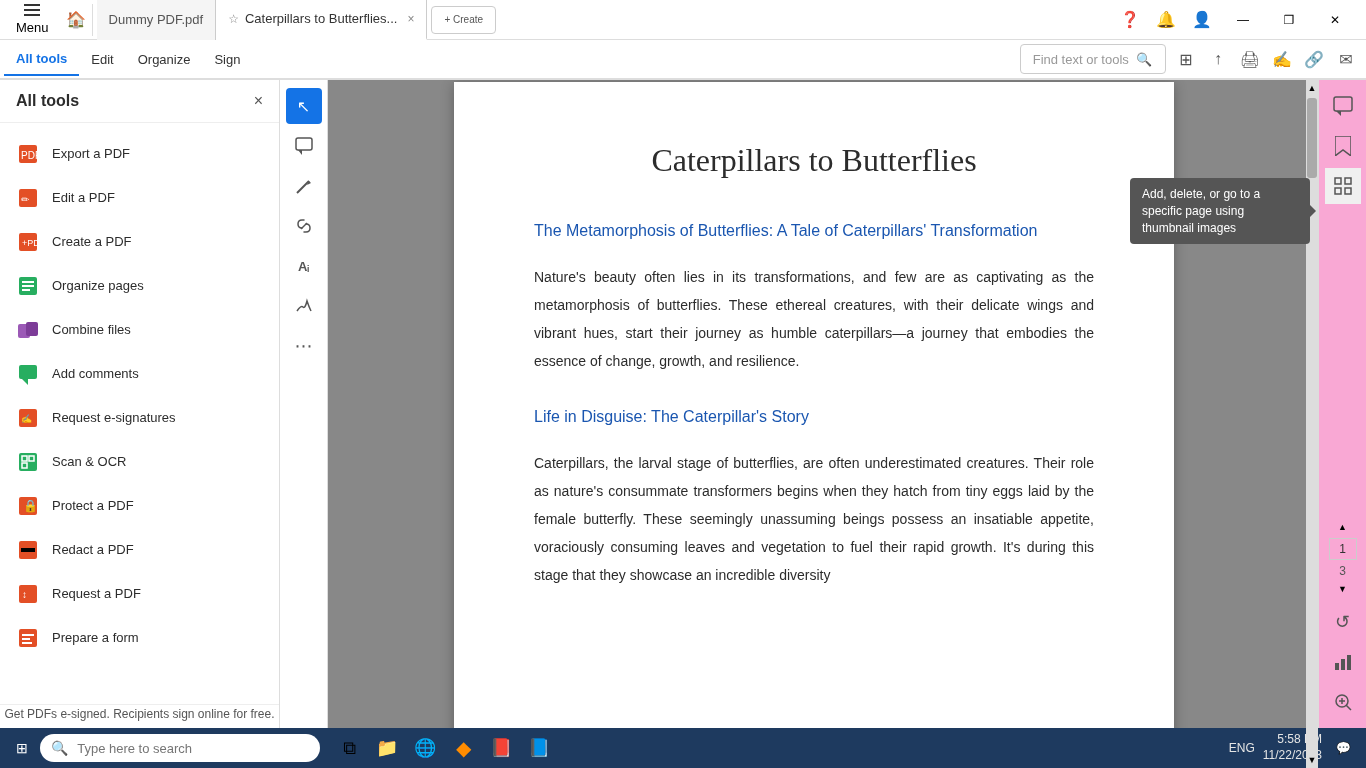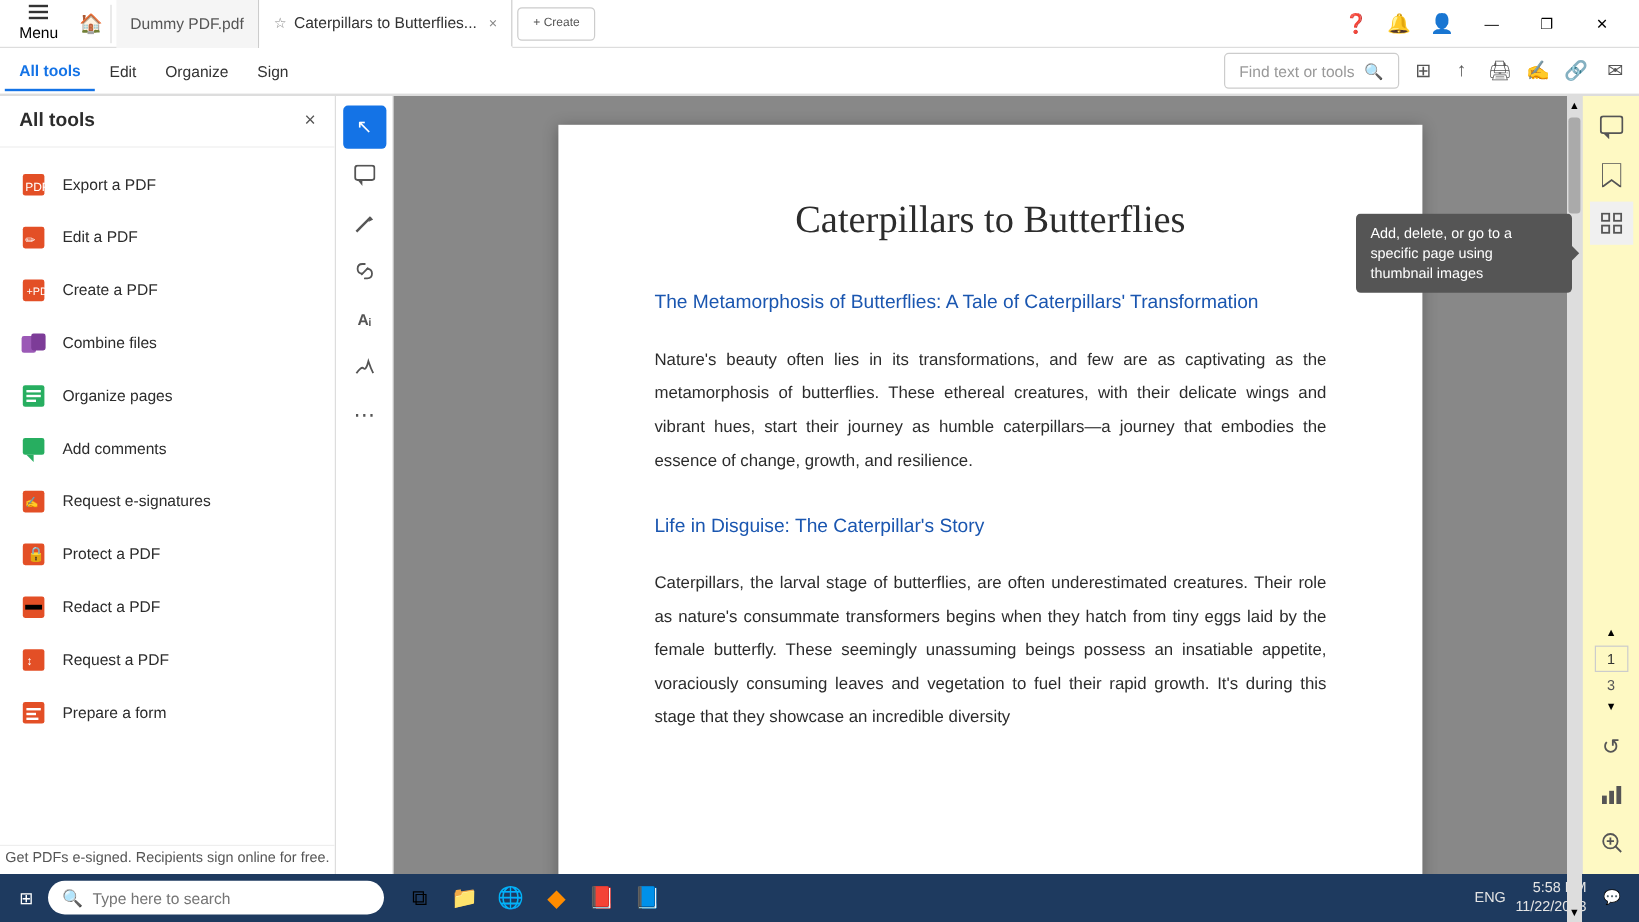--- a/index.html
+++ b/index.html
@@ -53,28 +53,28 @@
     .sidebar-footer-text { font-size: 12px; color: #555; margin-bottom: 10px; line-height: 1.5; }
     .request-btn { background: #1473e6; color: #fff; border: none; border-radius: 20px; padding: 10px 20px; font-size: 13px; cursor: pointer; width: 100%; }
 
     
     .toolbar-strip { width: 48px; background: #fff; border-right: 1px solid #ddd; display: flex; flex-direction: column; align-items: center; padding: 8px 0; gap: 4px; }
     .tool-btn { width: 36px; height: 36px; display: flex; align-items: center; justify-content: center; cursor: pointer; border-radius: 4px; font-size: 16px; color: #555; }
     .tool-btn.active { background: #1473e6; color: #fff; }
 
     
     .pdf-area { flex: 1; background: #888; position: relative; overflow: hidden; display: flex; }
-    .pdf-content-wrap { flex: 1; overflow-y: auto; padding: 24px; display: flex; justify-content: center; }
+    .pdf-content-wrap { flex: 1; overflow-y: auto; padding: 2px; display: flex; justify-content: center; }
     .pdf-page { width: 720px; min-height: 900px; background: #fff; padding: 60px 80px; box-shadow: 0 2px 12px rgba(0,0,0,0.3); }
     .pdf-title { font-size: 32px; font-weight: 400; text-align: center; color: #2c2c2c; margin-bottom: 40px; font-family: Georgia, serif; }
     .pdf-subtitle { font-size: 16px; color: #1a56b0; margin-bottom: 20px; font-weight: 400; line-height: 1.5; }
     .pdf-body { font-size: 14px; color: #2c2c2c; line-height: 2.0; margin-bottom: 30px; text-align: justify; }
 
     
-    .right-panel { width: 48px; background: #fef9c3; border-left: 1px solid #ddd; display: flex; flex-direction: column; align-items: center; padding: 8px 0; gap: 4px; }
+    .right-panel { width: 48px; background: #f9a8d4; border-left: 1px solid #ddd; display: flex; flex-direction: column; align-items: center; padding: 8px 0; gap: 4px; }
     .right-btn { width: 36px; height: 36px; display: flex; align-items: center; justify-content: center; cursor: pointer; font-size: 16px; color: #555; }
 
     
     .tooltip-box { position: absolute; right: 56px; top: 170px; background: #555; color: #fff; font-size: 12px; padding: 8px 12px; border-radius: 4px; width: 180px; line-height: 1.4; z-index: 100; }
     .tooltip-box::after { content: ''; position: absolute; right: -6px; top: 50%; transform: translateY(-50%); border: 6px solid transparent; border-left-color: #555; border-right: none; }
 
     
     .taskbar { position: absolute; bottom: 0; left: 0; right: 0; height: 40px; background: #1e3a5f; display: flex; align-items: center; padding: 0 8px; gap: 4px; }
     .taskbar-start { display: flex; align-items: center; gap: 4px; padding: 4px 8px; cursor: pointer; color: #fff; font-size: 14px; }
     .search-bar { display: flex; align-items: center; gap: 8px; background: #fff; border-radius: 16px; padding: 2px 12px; height: 28px; flex: 0 0 280px; }
@@ -192,59 +192,70 @@
               <rect x="2" y="2" width="18" height="18" rx="2" fill="#e34f26"></rect>
               <text x="5" y="15" font-size="9" fill="white">+PDF</text>
             </svg>
         </div>
         <span>Create a PDF</span>
       </div>
 
       <div class="sidebar-item">
         <div class="sidebar-item-icon">
           <svg width="22" height="22" viewBox="0 0 22 22">
-              <rect x="1" y="5" width="12" height="14" rx="2" fill="#9b59b6"></rect>
-              <rect x="9" y="3" width="12" height="14" rx="2" fill="#7d3c98"></rect>
-            </svg>
-        </div>
-        <span>Combine files</span>
-      </div>
-
-      <div class="sidebar-item">
-        <div class="sidebar-item-icon">
-          <svg width="22" height="22" viewBox="0 0 22 22">
               <rect x="2" y="2" width="18" height="18" rx="2" fill="#27ae60"></rect>
               <rect x="5" y="6" width="12" height="2" fill="white"></rect>
               <rect x="5" y="10" width="12" height="2" fill="white"></rect>
               <rect x="5" y="14" width="8" height="2" fill="white"></rect>
             </svg>
         </div>
         <span>Organize pages</span>
       </div>
 
       <div class="sidebar-item">
         <div class="sidebar-item-icon">
           <svg width="22" height="22" viewBox="0 0 22 22">
+              <rect x="1" y="5" width="12" height="14" rx="2" fill="#9b59b6"></rect>
+              <rect x="9" y="3" width="12" height="14" rx="2" fill="#7d3c98"></rect>
+            </svg>
+        </div>
+        <span>Combine files</span>
+      </div>
+
+      <div class="sidebar-item">
+        <div class="sidebar-item-icon">
+          <svg width="22" height="22" viewBox="0 0 22 22">
               <rect x="2" y="2" width="18" height="14" rx="2" fill="#27ae60"></rect>
               <polygon points="5,16 11,22 11,16" fill="#27ae60"></polygon>
             </svg>
         </div>
         <span>Add comments</span>
       </div>
 
       <div class="sidebar-item">
         <div class="sidebar-item-icon">
           <svg width="22" height="22" viewBox="0 0 22 22">
               <rect x="2" y="2" width="18" height="18" rx="2" fill="#e34f26"></rect>
               <text x="4" y="15" font-size="9" fill="white">✍</text>
             </svg>
         </div>
         <span>Request e-signatures</span>
       </div>
 
+      <div class="sidebar-item">
+        <div class="sidebar-item-icon">
+          <svg width="22" height="22" viewBox="0 0 22 22">
+              <rect x="2" y="2" width="18" height="18" rx="2" fill="#27ae60"></rect>
+              <rect x="5" y="5" width="5" height="5" fill="none" stroke="white" stroke-width="1.5"></rect>
+              <rect x="12" y="5" width="5" height="5" fill="none" stroke="white" stroke-width="1.5"></rect>
+              <rect x="5" y="12" width="5" height="5" fill="none" stroke="white" stroke-width="1.5"></rect>
+            </svg>
+        </div>
+        <span>Scan &amp; OCR</span>
+      </div>
 
       <div class="sidebar-item">
         <div class="sidebar-item-icon">
           <svg width="22" height="22" viewBox="0 0 22 22">
               <rect x="2" y="2" width="18" height="18" rx="2" fill="#e34f26"></rect>
               <text x="6" y="15" font-size="12" fill="white">🔒</text>
             </svg>
         </div>
         <span>Protect a PDF</span>
       </div>

